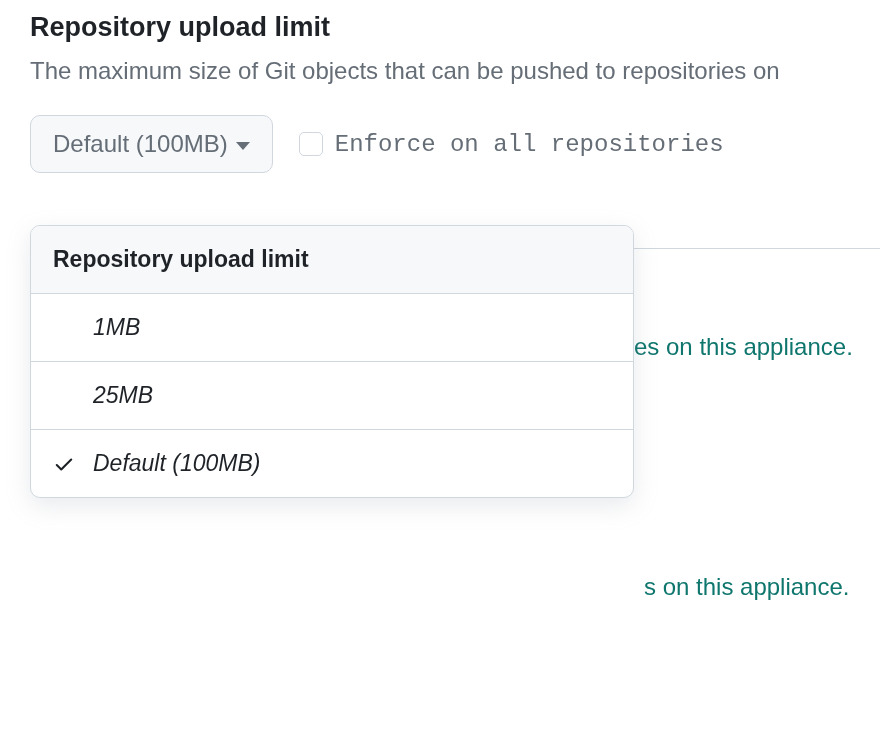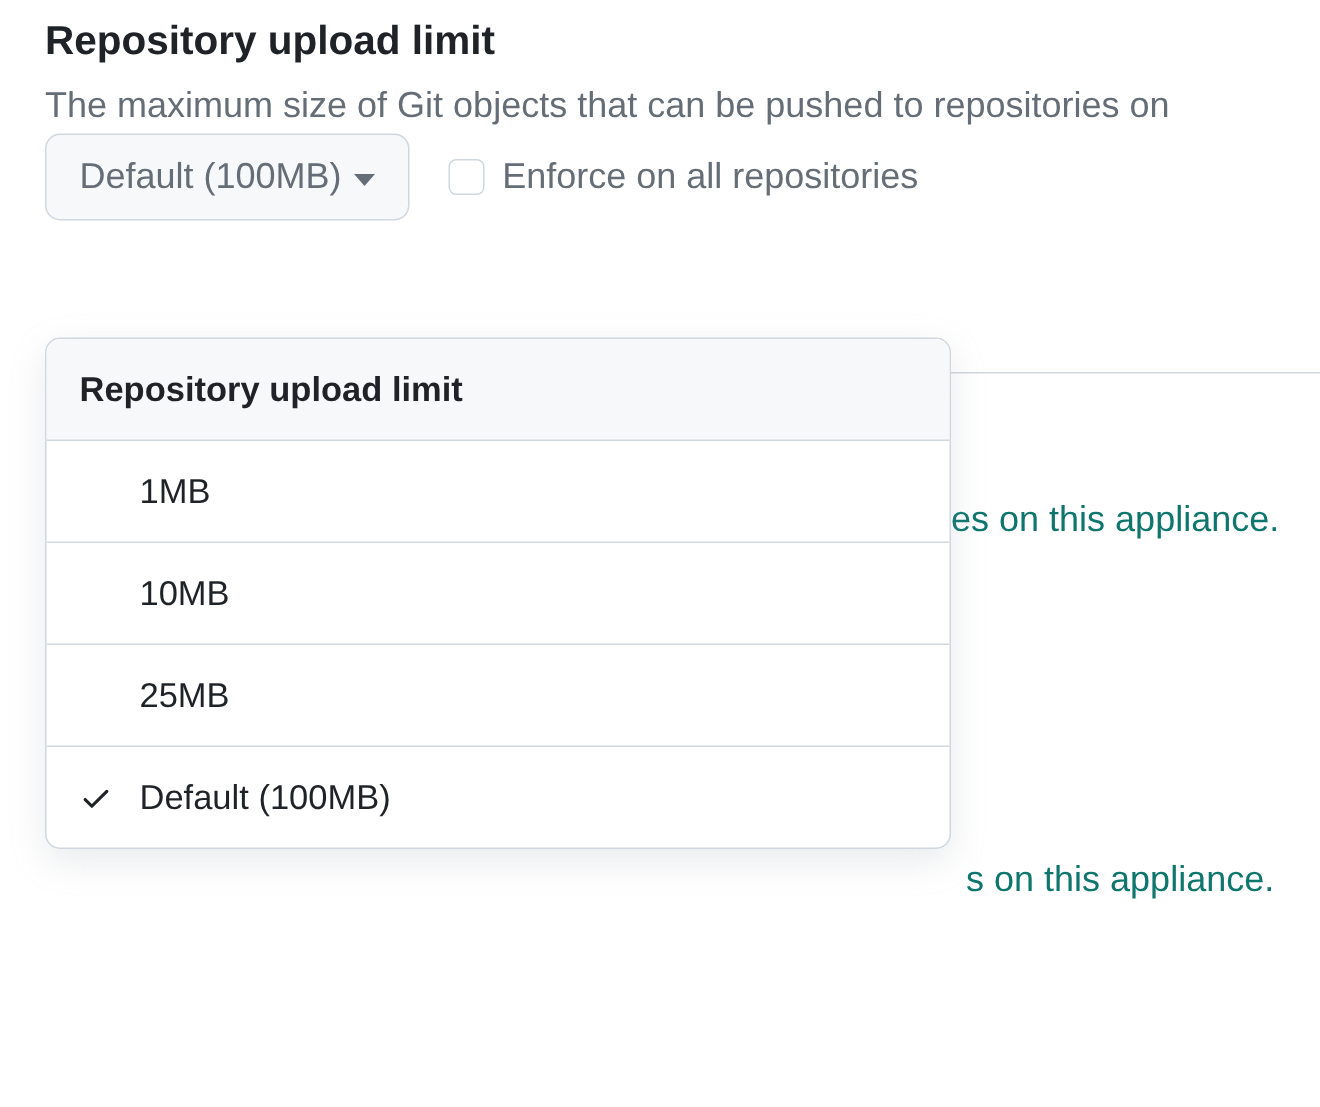--- a/index.html
+++ b/index.html
@@ -20,20 +20,21 @@
     .section-title {
       font-size: 27px;
       font-weight: 600;
       color: #1f2328;
       margin-bottom: 10px;
     }
     .section-desc {
       font-size: 24px;
       color: #656d76;
       line-height: 1.5;
+      margin-bottom: 26px;
       white-space: nowrap;
     }
     .controls-row {
       display: flex;
       align-items: center;
       gap: 26px;
     }
     .dropdown-btn {
       display: inline-flex;
       align-items: center;
@@ -52,20 +53,21 @@
       height: 0;
       border-left: 7px solid transparent;
       border-right: 7px solid transparent;
       border-top: 8px solid #656d76;
       margin-top: 3px;
     }
     .checkbox-wrap {
       display: inline-flex;
       align-items: center;
       gap: 12px;
+      font-family: Liberation Mono, monospace;
     }
     .checkbox-box {
       width: 24px;
       height: 24px;
       border: 1.5px solid #d0d7de;
       border-radius: 5px;
       background: #ffffff;
       cursor: pointer;
     }
     .checkbox-label {
@@ -95,20 +97,21 @@
     }
     .dropdown-item {
       display: flex;
       align-items: center;
       padding: 20px 22px 20px 62px;
       font-size: 23px;
       color: #1f2328;
       border-bottom: 1px solid #d0d7de;
       cursor: pointer;
       position: relative;
+      font-style: italic;
     }
     .dropdown-item:last-child {
       border-bottom: none;
     }
     .dropdown-item .check {
       position: absolute;
       left: 22px;
       top: 50%;
       transform: translateY(-50%);
       width: 22px;
@@ -165,23 +168,20 @@
 <div class="bg-text bg1">es on this appliance.</div>
 <div class="bg-text bg2">s on this appliance.</div>
 
 <div class="dropdown-panel">
   <div class="dropdown-header">Repository upload limit</div>
   <div id="dropdown-items">
       <div class="dropdown-item">
         <span>1MB</span>
       </div>
       <div class="dropdown-item">
-        <span>10MB</span>
-      </div>
-      <div class="dropdown-item">
         <span>25MB</span>
       </div>
       <div class="dropdown-item selected">
         <span class="check"><svg viewBox="0 0 16 16" width="22" height="22">
             <path fill="#1f2328" d="M13.78 4.22a.75.75 0 0 1 0 1.06l-7.25 7.25a.75.75 0 0 1-1.06 0L2.22 9.28a.75.75 0 1 1 1.06-1.06L6 10.94l6.72-6.72a.75.75 0 0 1 1.06 0z"></path>
           </svg></span>
         <span>Default (100MB)</span>
       </div>
     </div>
 </div>

